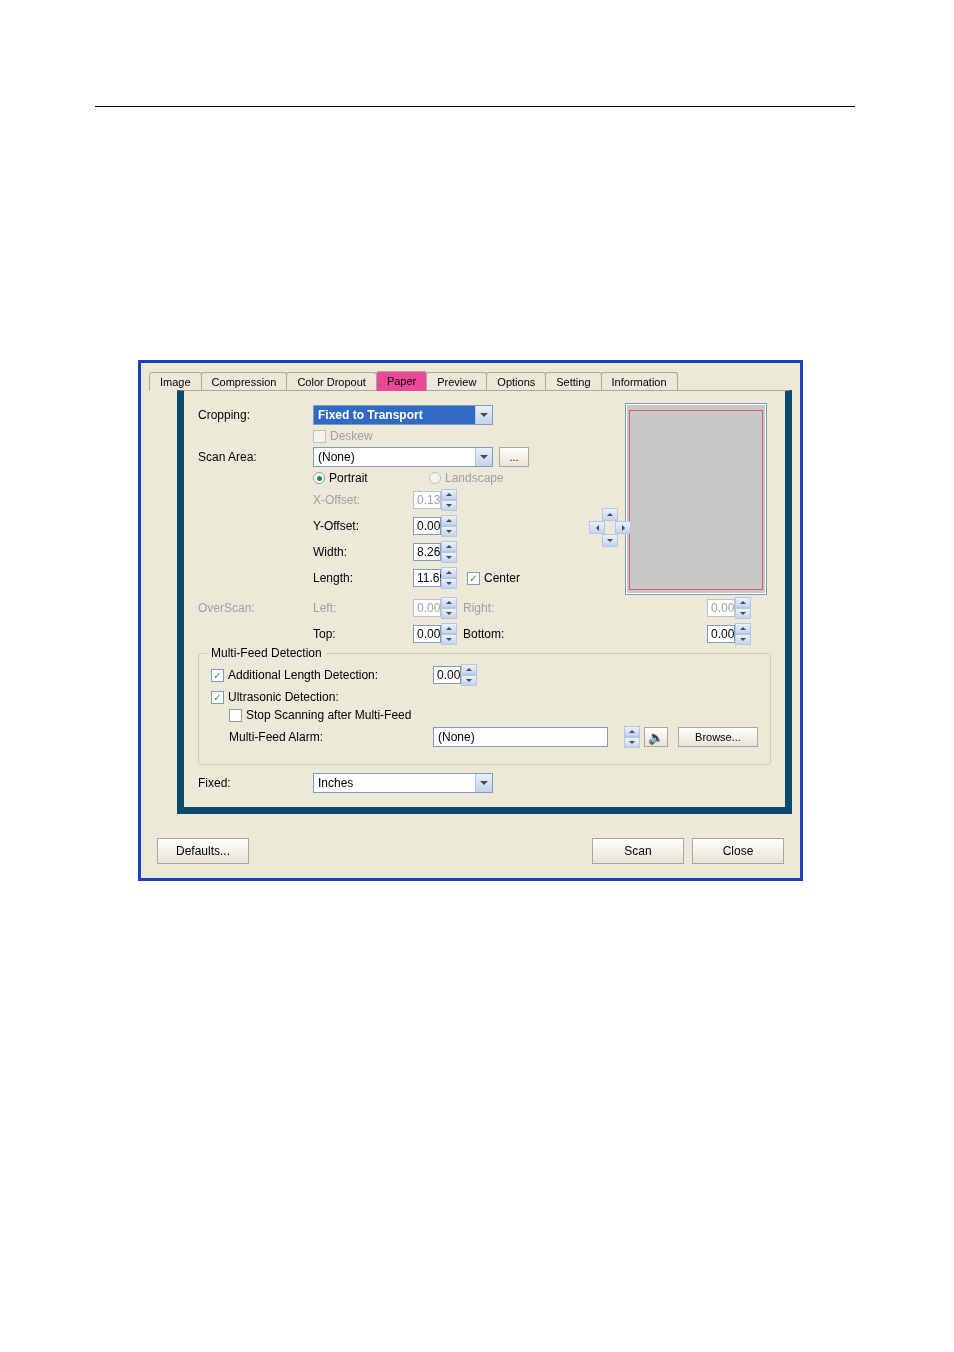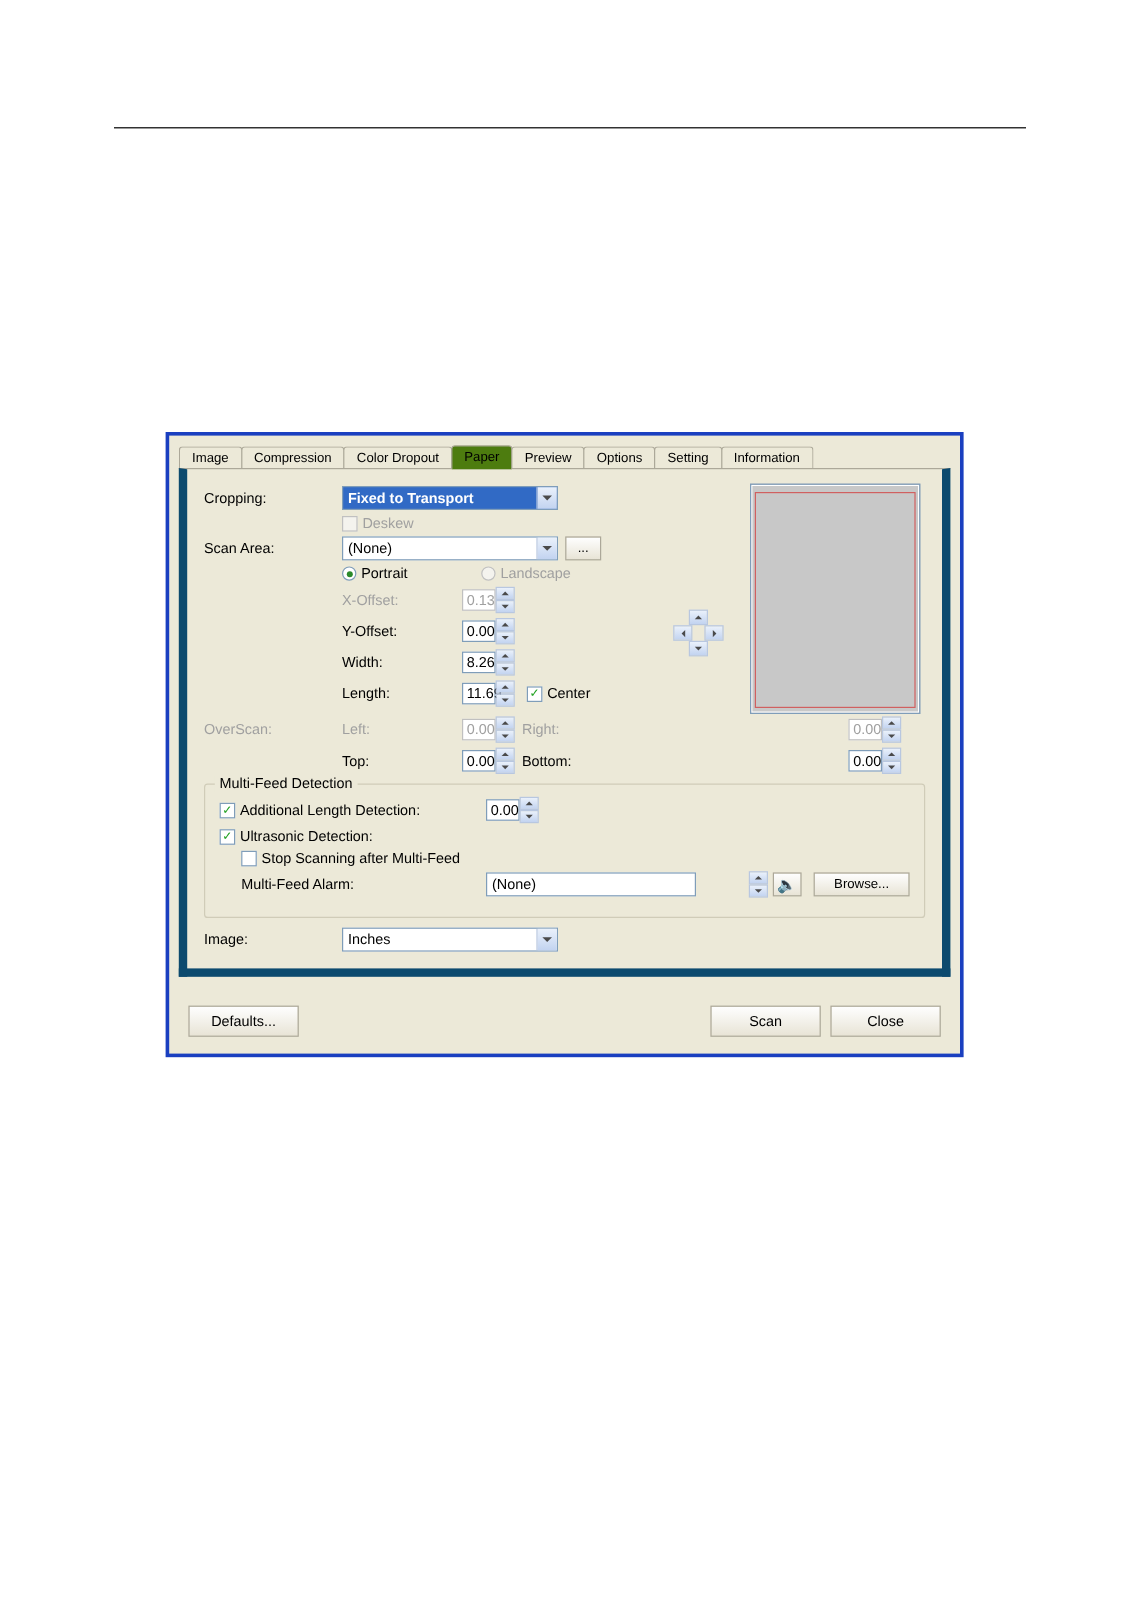--- a/index.html
+++ b/index.html
@@ -70,30 +70,31 @@
   border: 1px solid #aca899;
   border-bottom: none;
   border-top-left-radius: 3px;
   border-top-right-radius: 3px;
   margin-right: -1px;
   font-size: 11px;
   color: #000;
   cursor: default;
 }
 .tab.active {
-  background: #4d7c0f;
+  background: #ec4899;
   z-index: 2;
   padding-bottom: 4px;
 }
 .tabpanel {
   border: 7px solid #0c4a6e;
   border-top: 1px solid #aca899;
   background: #ece9d8;
   padding: 14px 14px 10px 14px;
   position: relative;
+  margin-left: 28px;
 }
 .row {
   display: flex;
   align-items: center;
   margin-bottom: 4px;
 }
 .lbl {
   width: 115px;
   color: #000;
   font-size: 12px;
@@ -454,21 +455,21 @@
                   <span class="tri-dn"></span>
                 </span>
               </span>
           </span>
           <span class="smallbtn" style="width:24px;margin-left:4px;font-size:13px;">🔈</span>
           <span class="smallbtn" style="width:80px;margin-left:10px;">Browse...</span>
         </div>
       </div>
 
       <div class="row" style="margin-top:8px;">
-        <span class="lbl">Image:</span>
+        <span class="lbl">Fixed:</span>
         <div class="select" style="width:180px;">
           <span class="select-txt">Inches</span>
           <div class="select-btn">
               <div class="tri-down"></div>
             </div>
         </div>
       </div>
 
     </div>
 

